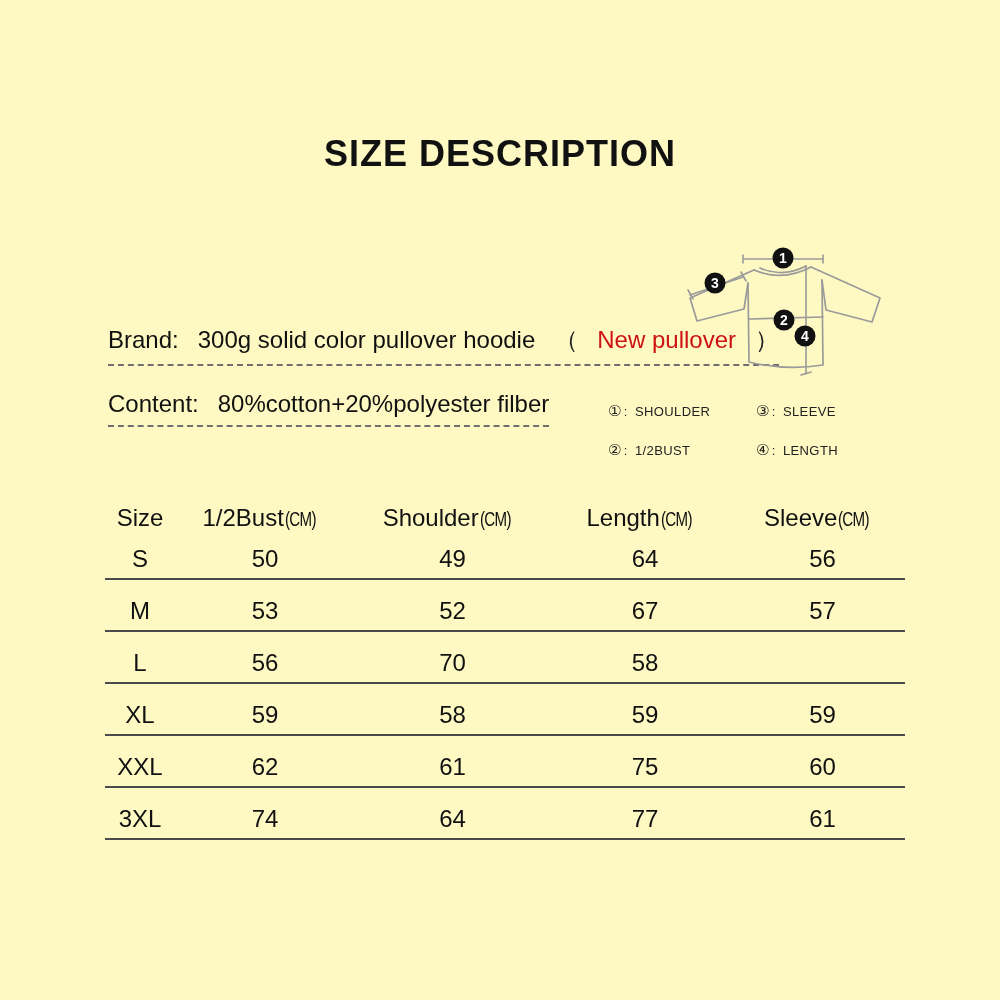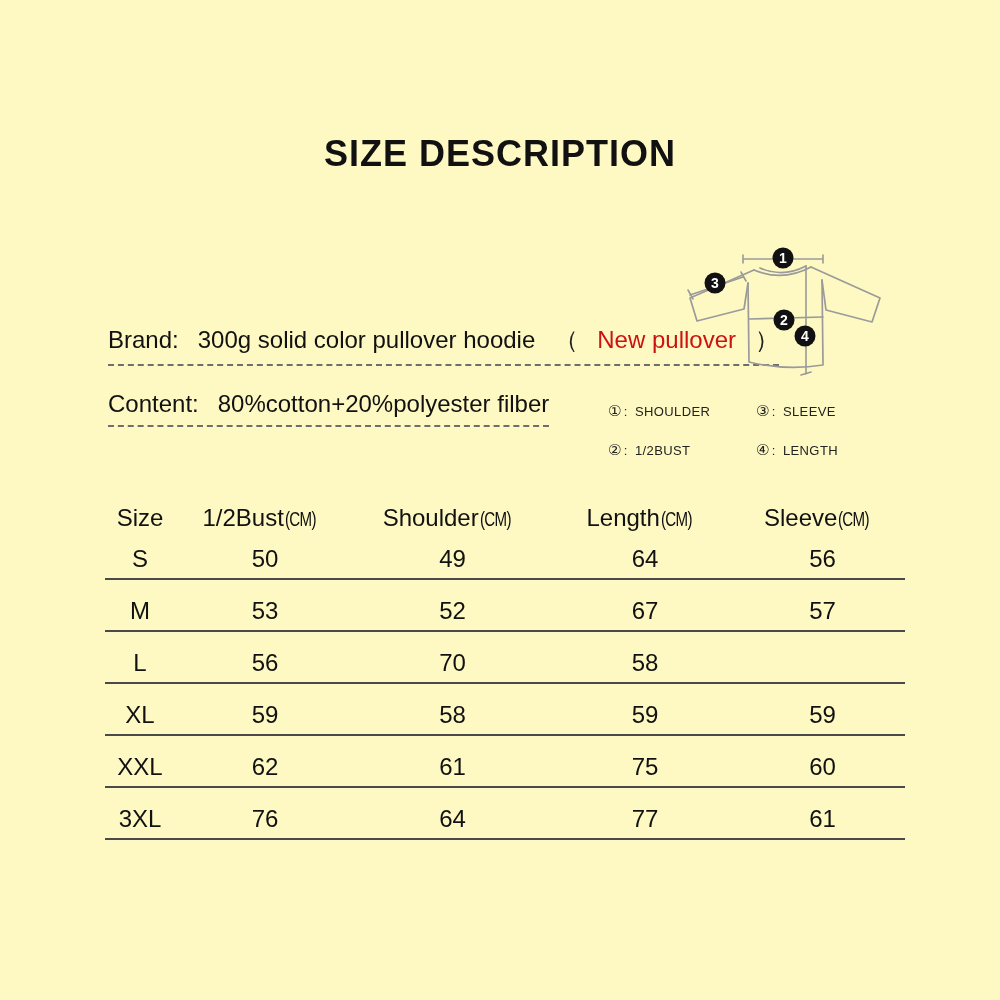--- a/index.html
+++ b/index.html
@@ -193,20 +193,20 @@
     </div>
     <div class="t-row data">
       <div class="t-cell">XXL</div>
       <div class="t-cell">62</div>
       <div class="t-cell">61</div>
       <div class="t-cell">75</div>
       <div class="t-cell">60</div>
     </div>
     <div class="t-row data">
       <div class="t-cell">3XL</div>
-      <div class="t-cell">76</div>
+      <div class="t-cell">74</div>
       <div class="t-cell">64</div>
       <div class="t-cell">77</div>
       <div class="t-cell">61</div>
     </div>
   </div>
 
 </div>
 
 </body></html>

